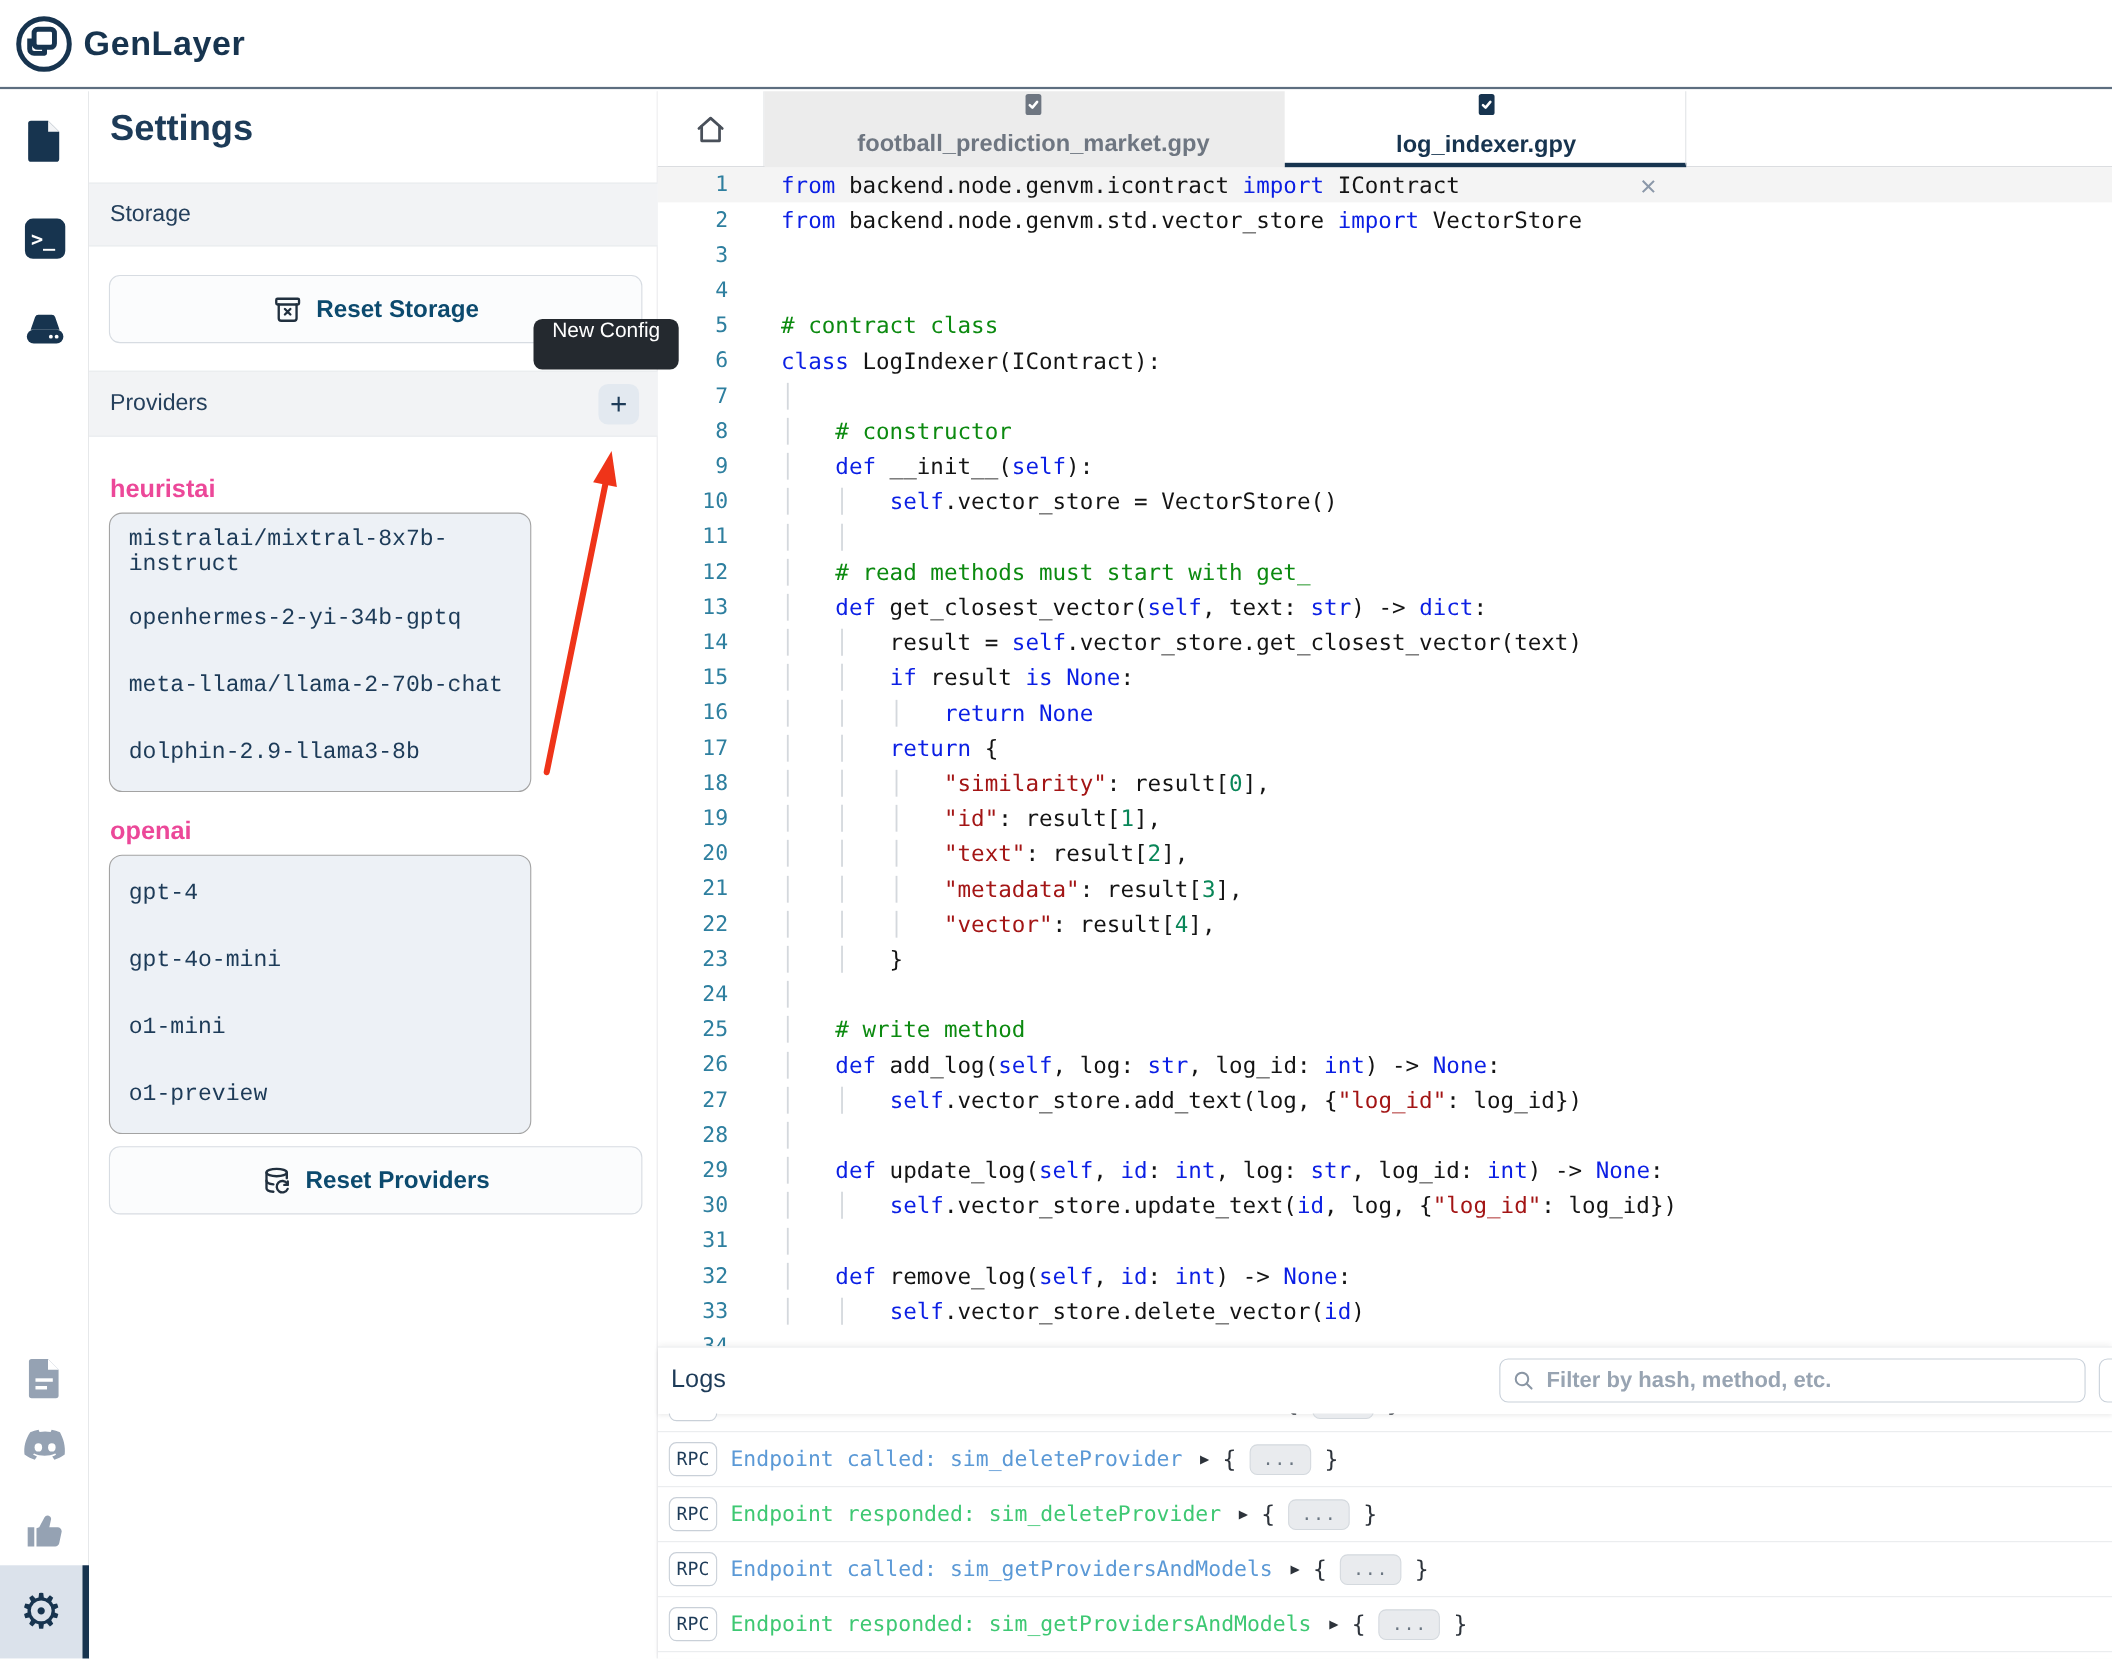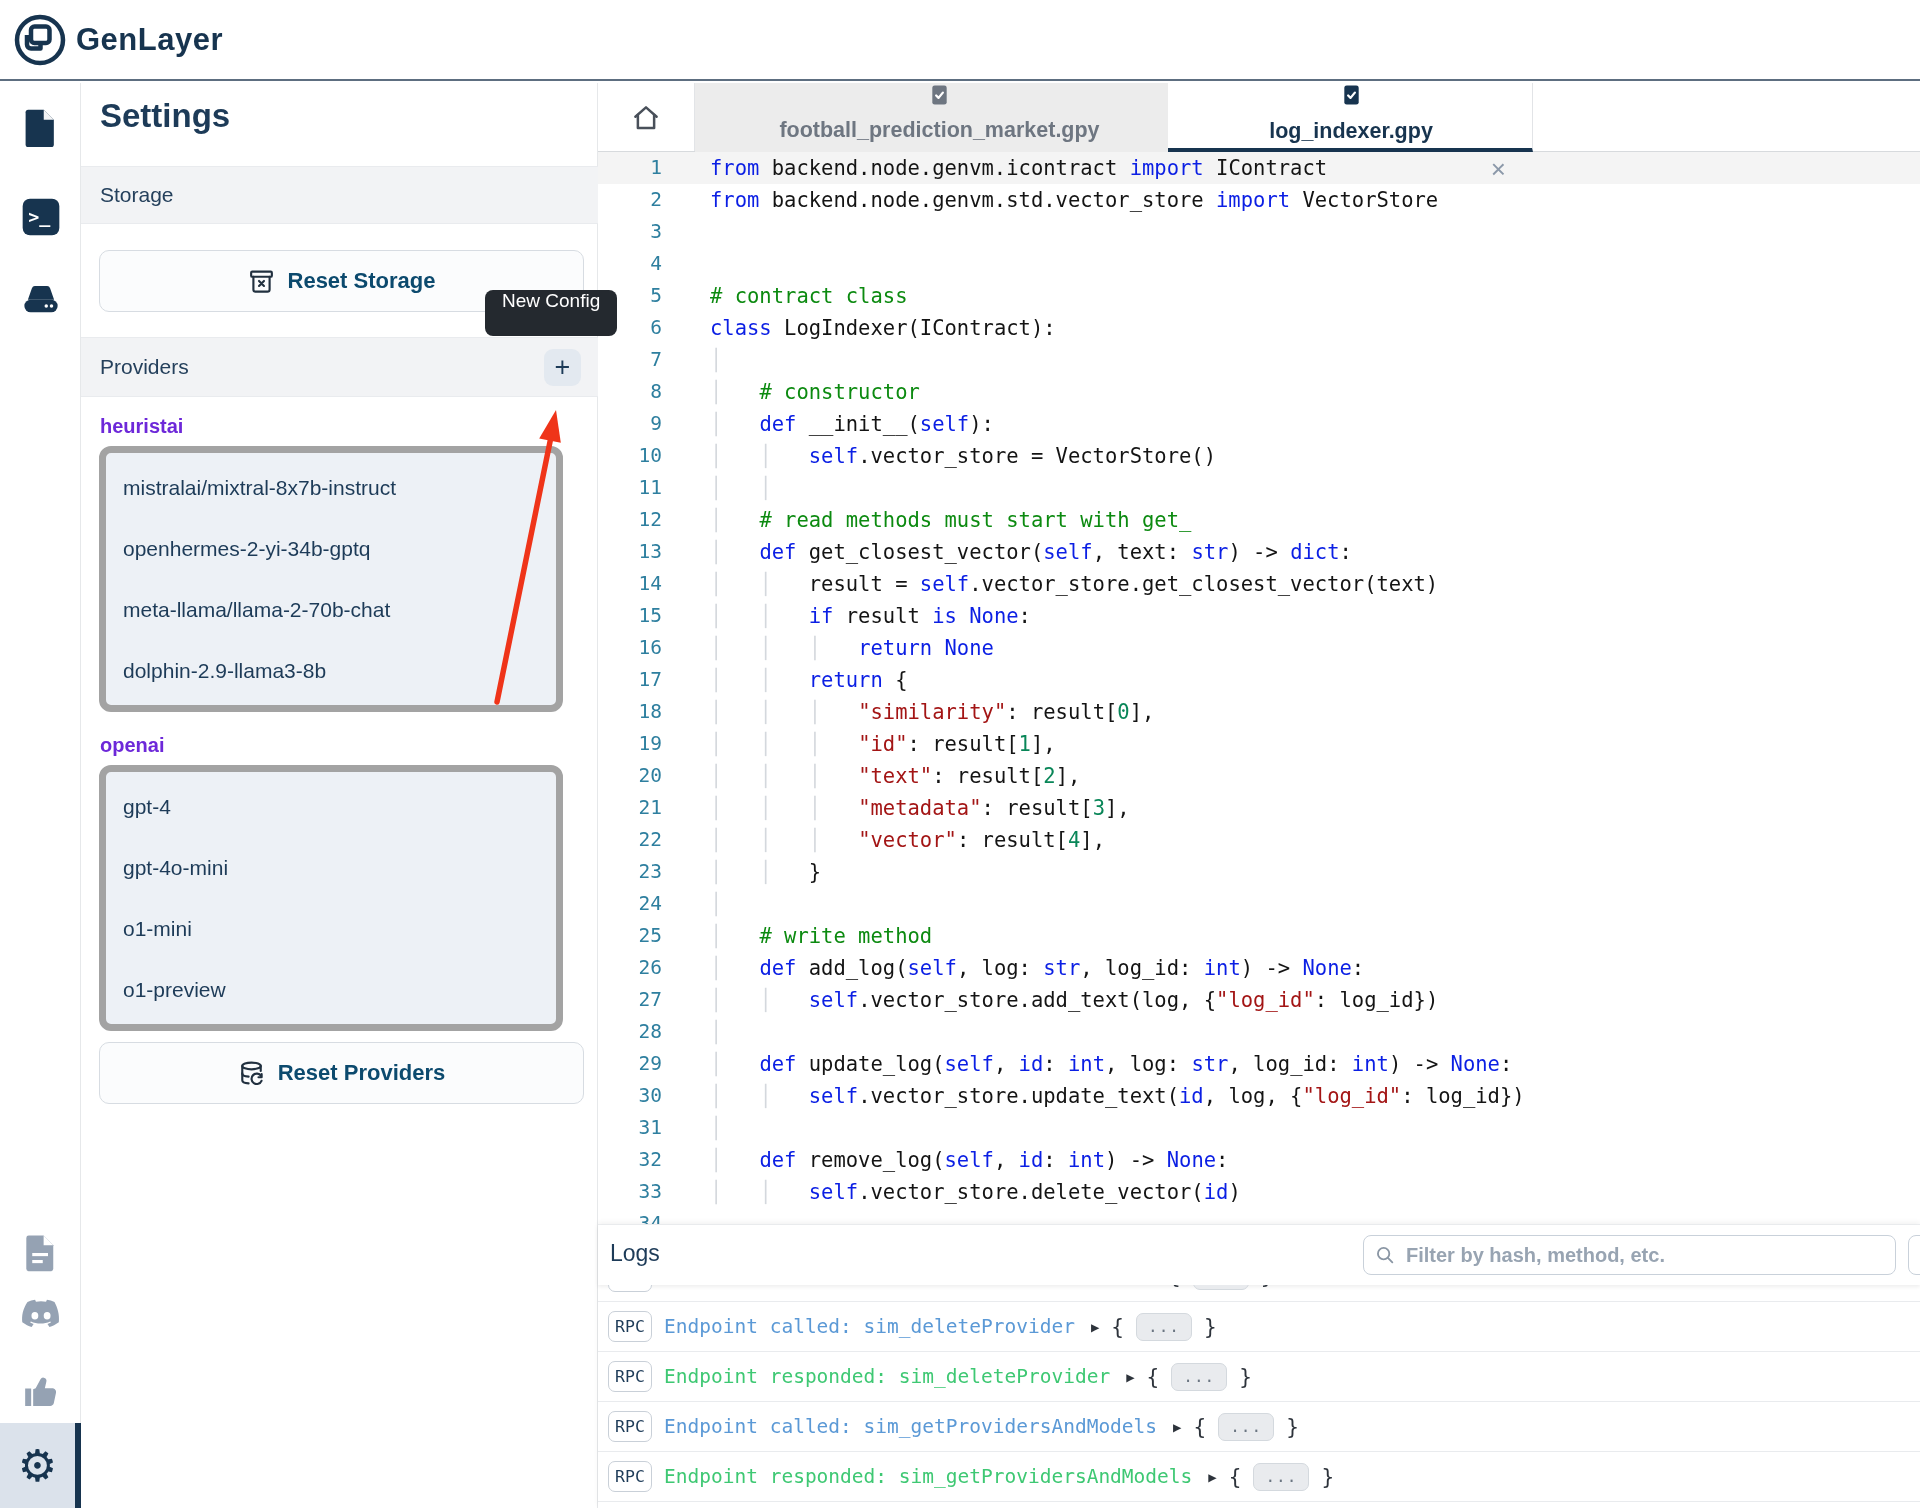--- a/index.html
+++ b/index.html
@@ -31,23 +31,23 @@
   .sec-head-label{font-size:21px;font-weight:500;color:#25405c;}
   #storage-head{top:83px;height:58px;}
   #providers-head{top:254px;height:60px;}
   .plus-btn{width:37px;height:37px;border-radius:9px;background:#e3e9f0;border:none;cursor:pointer;
             display:flex;align-items:center;justify-content:center;font-size:27px;color:#1d3b58;line-height:1;}
   .panel-btn{position:absolute;left:18px;width:485px;height:62px;border-radius:10px;background:#fbfcfd;
              border:1px solid #d7dce2;display:flex;align-items:center;justify-content:center;gap:13px;
              font-size:22px;font-weight:700;color:#0c4a6e;cursor:pointer;}
   #reset-storage-btn{top:167px;}
   #reset-providers-btn{top:959px;}
-  .group-label{margin:0 0 8px 19px;font-size:20px;font-weight:600;color:#6d28d9;}
-  .provider-card{margin:0 0 0 18px;width:464px;border-radius:12px;background:#edf1f6;
-                 border:7px solid #a3a3a3;padding:4px 0;margin-bottom:22px;}
+  .group-label{margin:16px 0 8px 19px;font-size:23px;font-weight:600;color:#ec4899;}
+  .provider-card{margin:0 0 0 18px;width:384px;border-radius:12px;background:#edf1f6;
+                 border:1px solid #a3a3a3;padding:4px 0;margin-bottom:22px;font-family:Liberation Mono, monospace;}
   .provider-item{height:61px;display:flex;align-items:center;padding-left:17px;font-size:21px;
                  color:#1d3b58;cursor:pointer;}
   #provider-groups{position:absolute;left:0;top:332px;width:517px;}
 
   
   .tooltip{position:absolute;left:485px;top:290px;height:46px;background:#24292f;color:#fff;
            border-radius:8px;display:flex;align-items:flex-start;padding:0 17px;font-size:19px;z-index:40;}
   .arrow-svg{position:absolute;left:440px;top:380px;z-index:39;pointer-events:none;}
 
   

